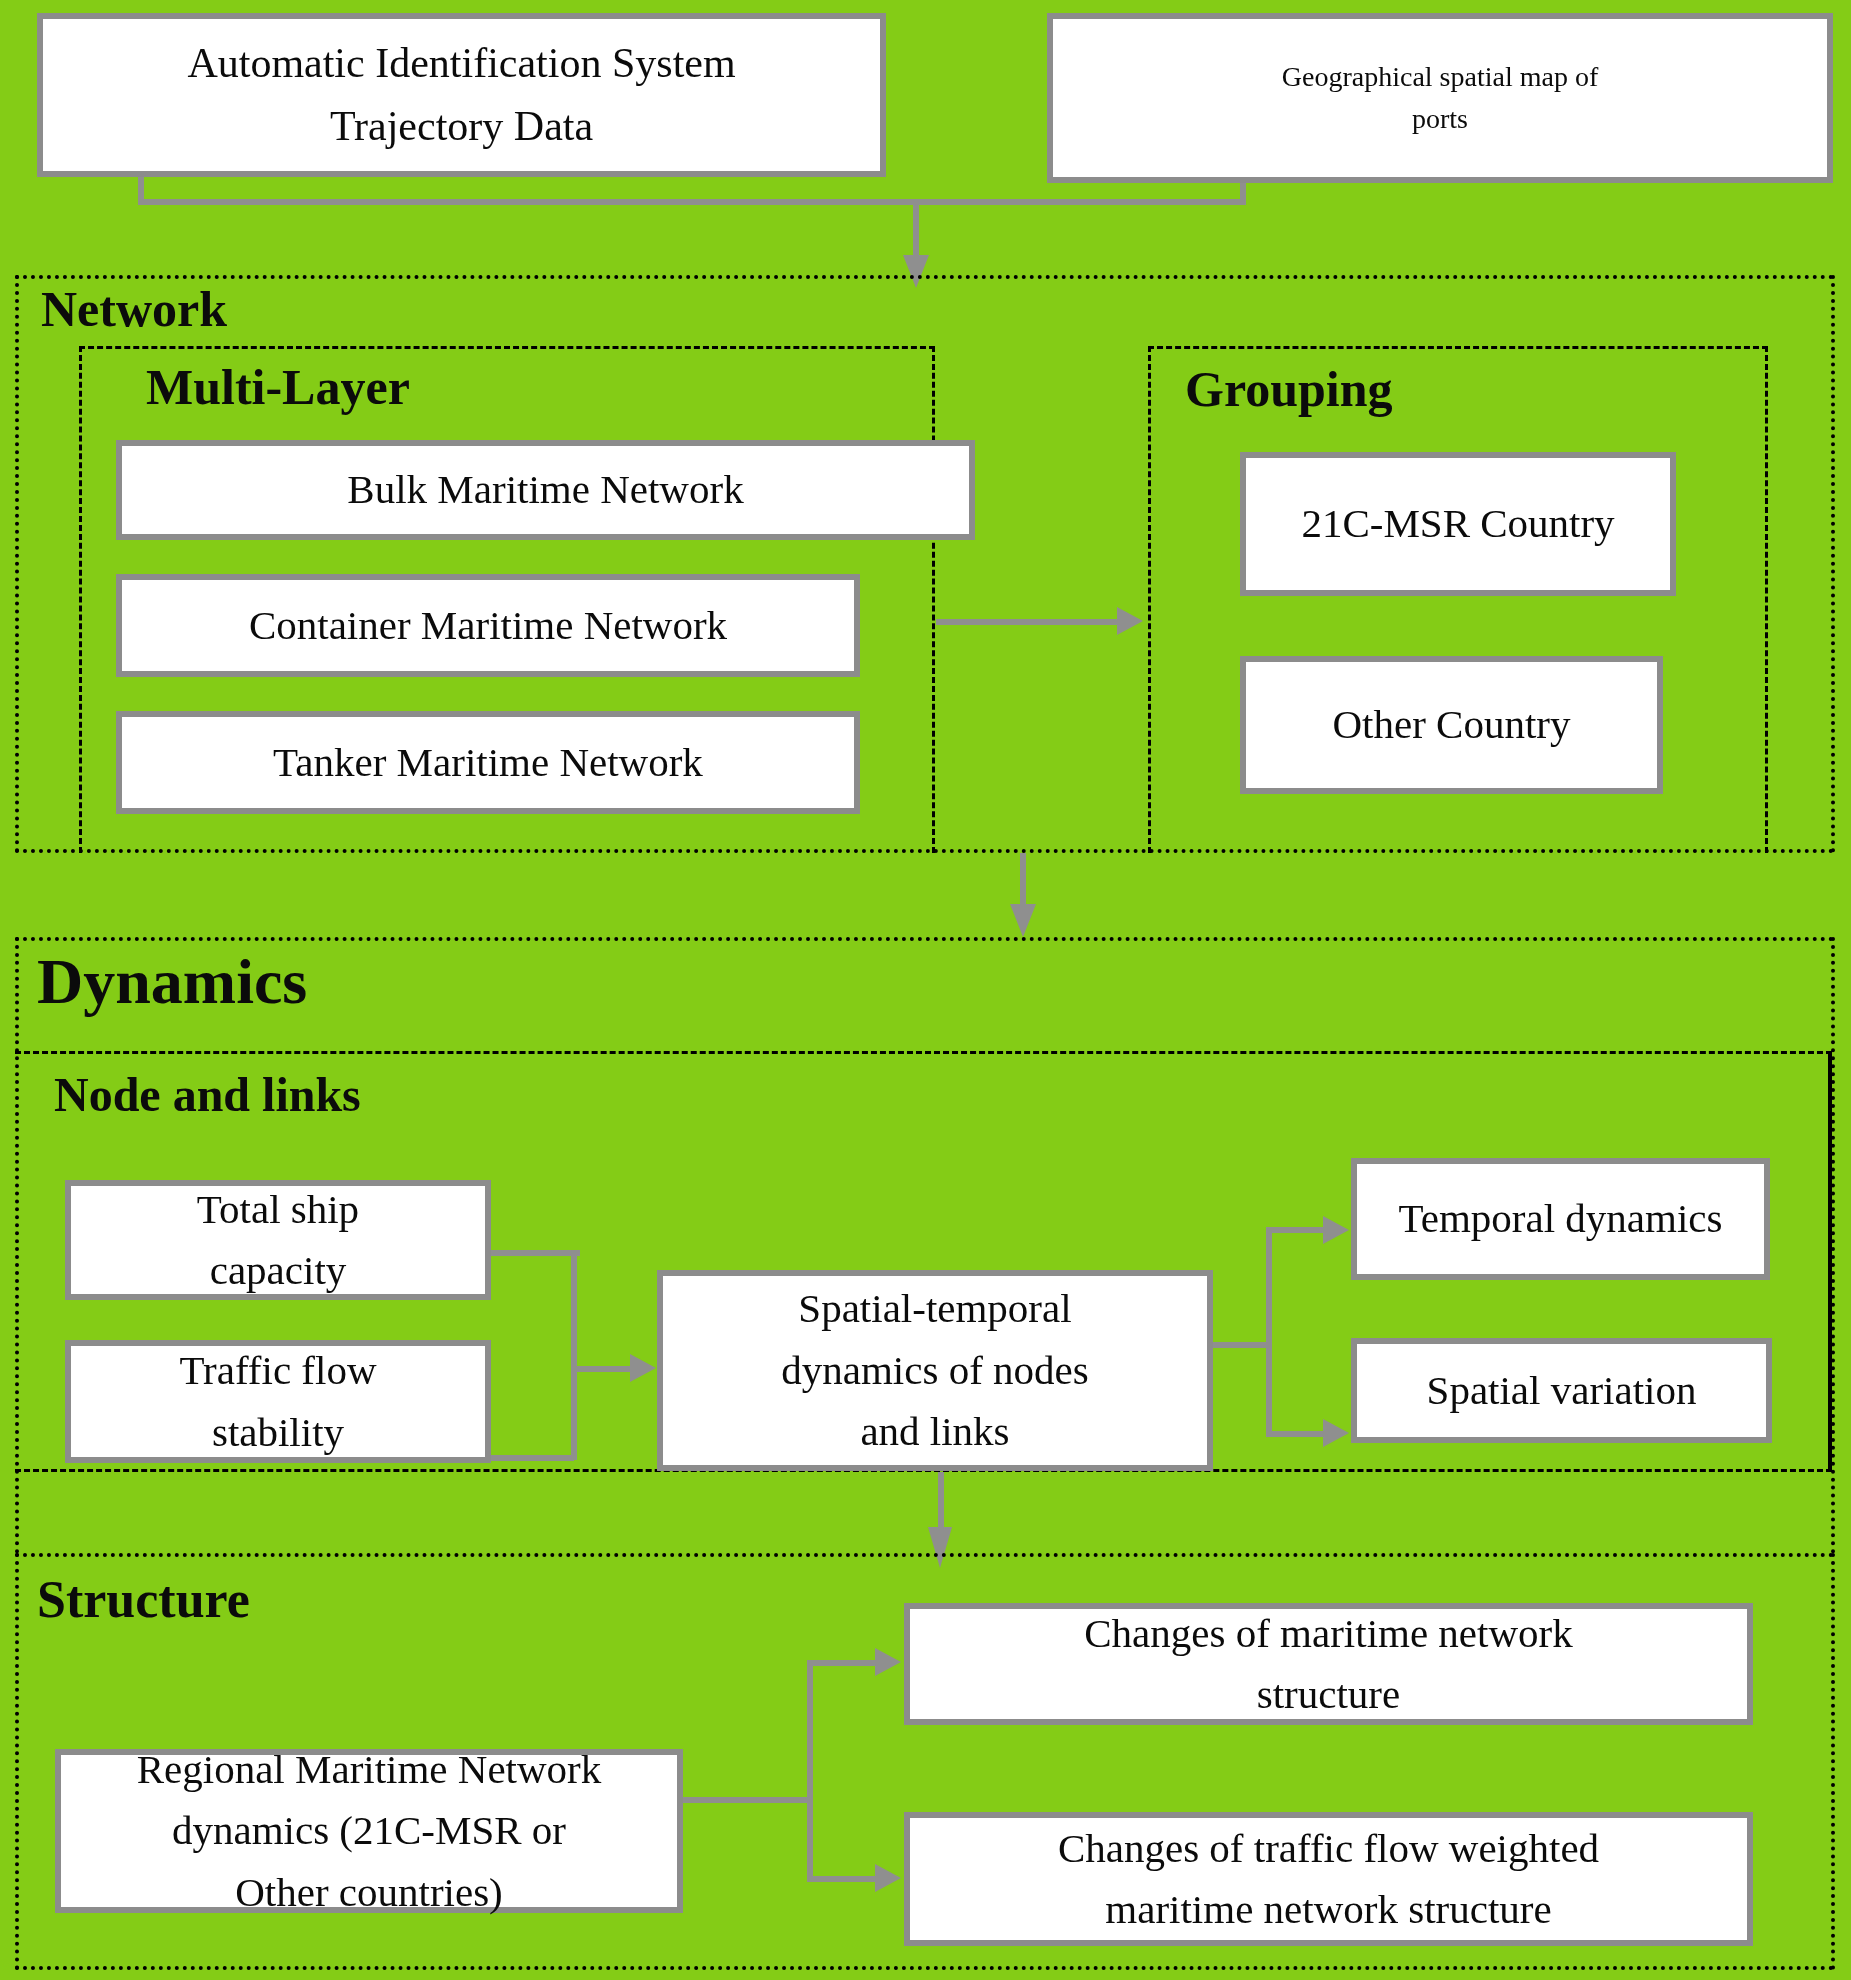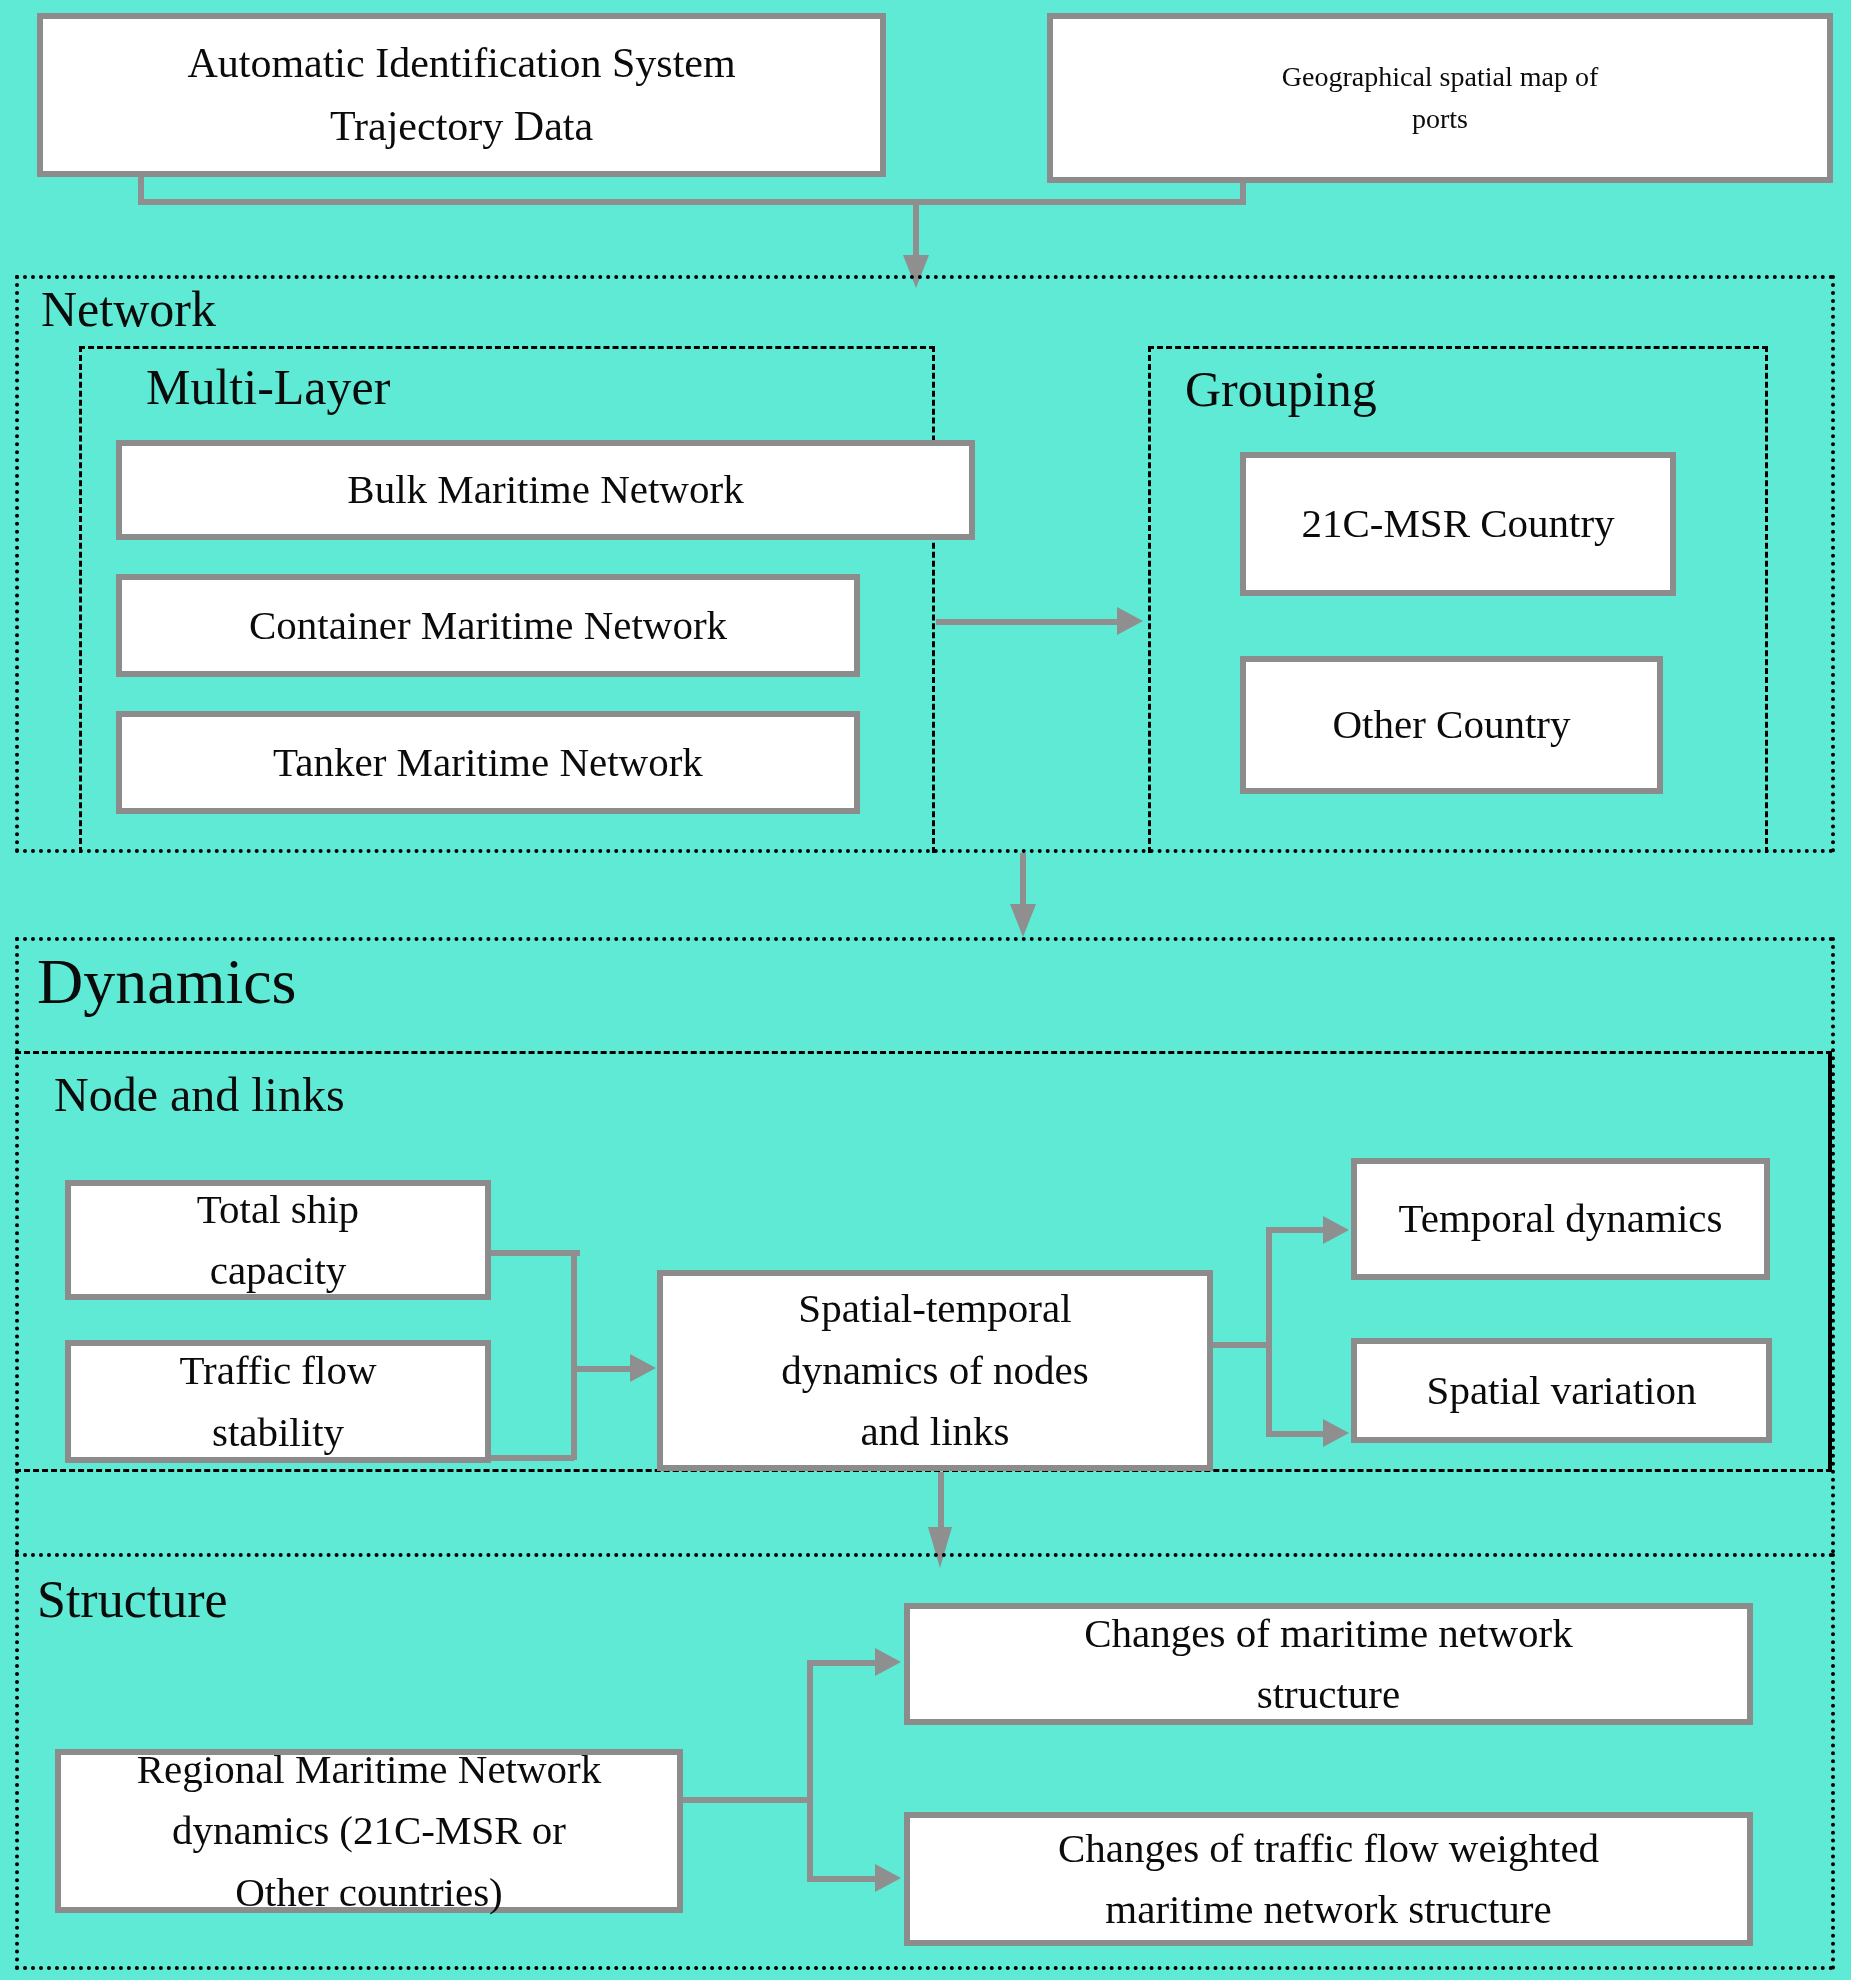--- a/index.html
+++ b/index.html
@@ -1,19 +1,19 @@
 <!DOCTYPE html>
 <html style="font-size:14.8px"><head>
 <meta charset="utf-8">
 <style>
   html,body{margin:0;padding:0;background:#ffffff;}
   .canvas{
     position:relative;
     width:1851px;height:1981px;
-    background:#5eead4;
+    background:#84cc16;
     font-family:"Liberation Serif","DejaVu Serif",serif;
     color:#0b0b0b;
     overflow:hidden;
   }
   
   .box{
     position:absolute;
     box-sizing:border-box;
     background:#ffffff;
     border:6.5px solid #8c8c8c;
@@ -28,21 +28,21 @@
     position:absolute;box-sizing:border-box;
     border:4.6px dotted #000000;background:transparent;
   }
   .dashbox{
     position:absolute;box-sizing:border-box;
     border:3.7px dashed #000000;background:transparent;
   }
   .noBottom{border-bottom:none;}
   .sectionLabel{
     position:absolute;
-    font-weight:400;
+    font-weight:700;
     font-size:50px;
     line-height:1.1;
     white-space:nowrap;
   }
   
   .line{position:absolute;background:#8f8f8f;}
   
   .ah{position:absolute;width:0;height:0;}
   .ah-right{border-top:14.8px solid transparent;border-bottom:14.8px solid transparent;border-left:26px solid #8f8f8f;}
   .ah-down{border-left:13px solid transparent;border-right:13px solid transparent;border-top:33px solid #8f8f8f;}

